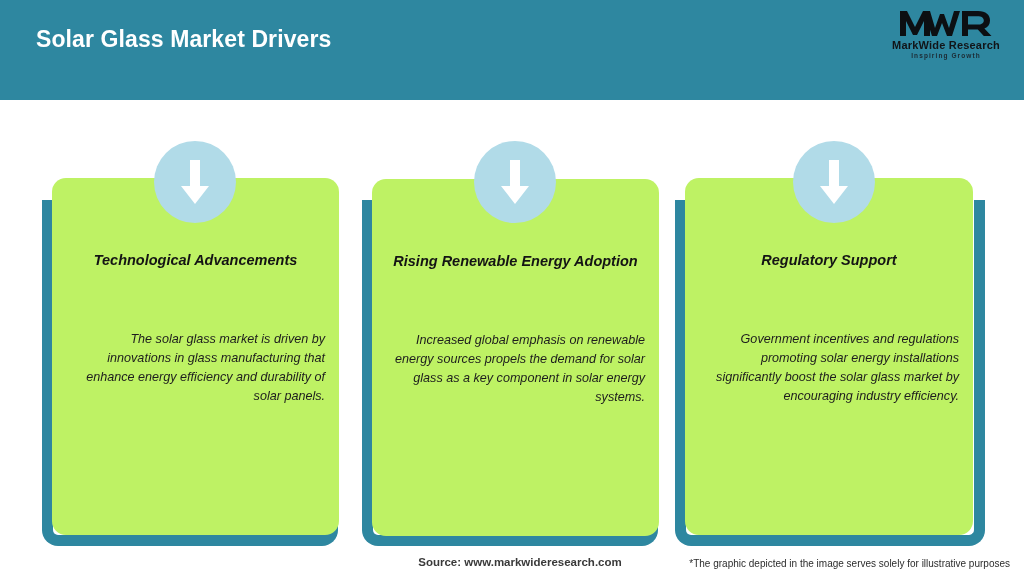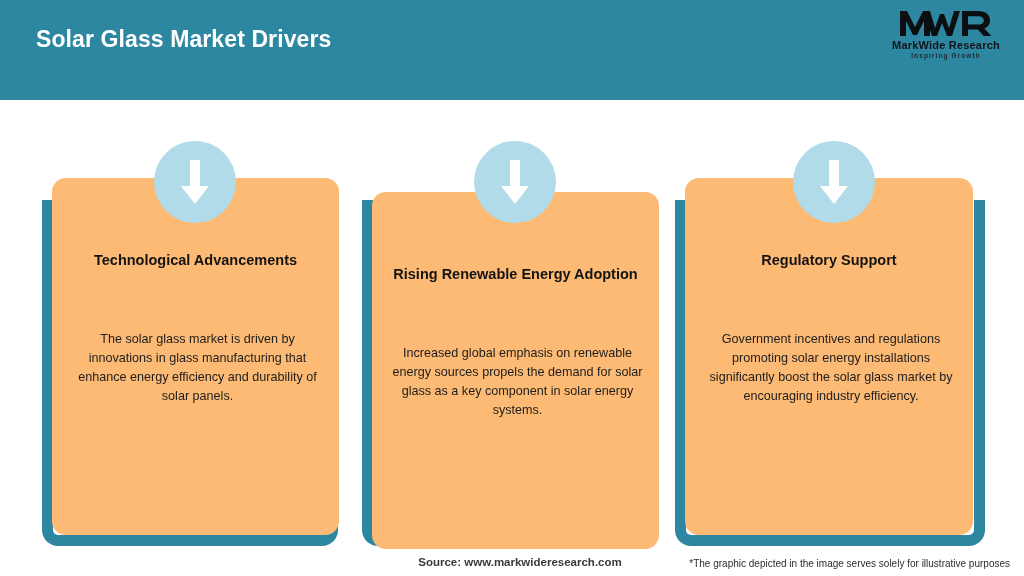--- a/index.html
+++ b/index.html
@@ -72,44 +72,45 @@
     border-left: 11px solid #2e87a0;
     border-right: 11px solid #2e87a0;
     border-bottom: 11px solid #2e87a0;
     border-bottom-left-radius: 16px;
     border-bottom-right-radius: 16px;
     z-index: 1;
   }
 
   .card {
     position: absolute;
-    background: #fdba74;
+    background: #bef264;
     border-radius: 14px;
     z-index: 2;
+    font-style: italic;
   }
 
   .card-title {
     position: absolute;
     left: 16px; right: 16px;
     top: 72px;
     text-align: center;
     font-size: 14.5px;
     font-weight: bold;
     color: #141414;
     line-height: 1.42;
   }
 
   .card-body {
     position: absolute;
     left: 18px; right: 14px;
     top: 152px;
     font-size: 12.6px;
     color: #1d1d1d;
     line-height: 1.52;
-    text-align: center;
+    text-align: right;
   }
 
   
   .icon-circle {
     position: absolute;
     width: 82px; height: 82px;
     border-radius: 50%;
     background: #b1dbe8;
     z-index: 3;
     display: flex;
@@ -166,21 +167,21 @@
     </div>
     <div class="icon-circle" style="left:154px; top:141px;">
       <svg width="34" height="48" viewBox="0 0 34 48" aria-hidden="true">
         <path d="M12 2 L22 2 L22 28 L31 28 L17 46 L3 28 L12 28 Z" fill="#ffffff"></path>
       </svg>
     </div>
   </div>
 
   <div class="card-group">
     <div class="accent" style="left:362px; top:200px; width:296px; height:346px;"></div>
-    <div class="card" style="left:372px; top:192px; width:287px; height:357px;">
+    <div class="card" style="left:372px; top:179px; width:287px; height:357px;">
       <div class="card-title">Rising Renewable Energy Adoption</div>
       <div class="card-body">Increased global emphasis on renewable energy sources propels the demand for solar glass as a key component in solar energy systems.</div>
     </div>
     <div class="icon-circle" style="left:474px; top:141px;">
       <svg width="34" height="48" viewBox="0 0 34 48" aria-hidden="true">
         <path d="M12 2 L22 2 L22 28 L31 28 L17 46 L3 28 L12 28 Z" fill="#ffffff"></path>
       </svg>
     </div>
   </div>
 

